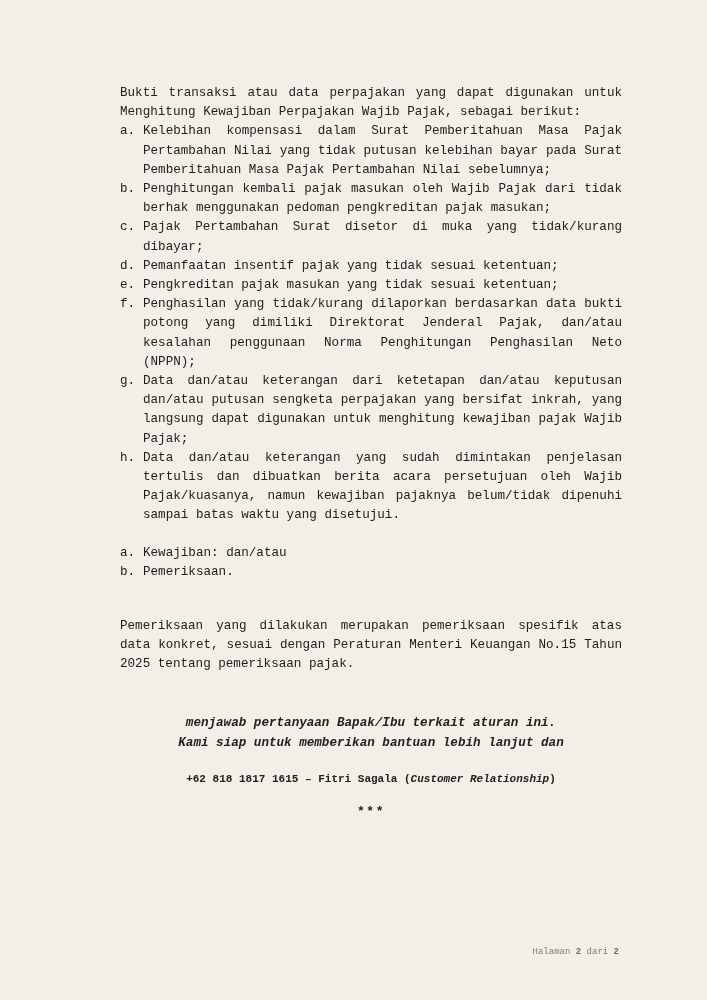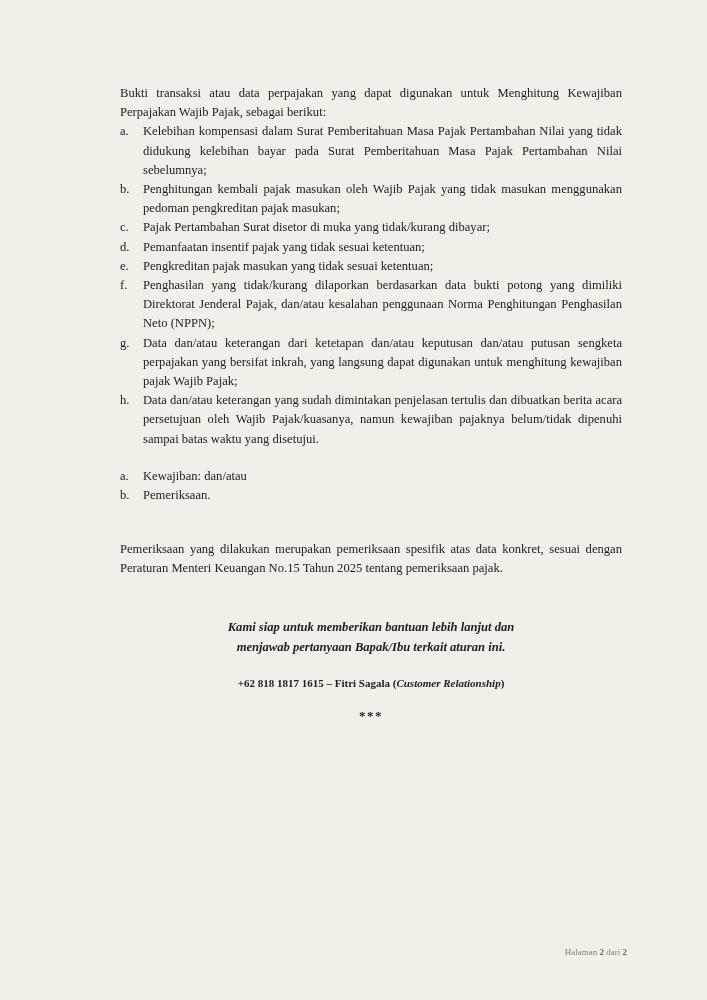--- a/index.html
+++ b/index.html
@@ -6,21 +6,21 @@
     margin: 0;
     padding: 0;
     background: #e9e6df;
   }
   .page {
     position: relative;
     width: 707px;
     height: 1000px;
     margin: 0 auto;
     background: #f2efe8;
-    font-family: Liberation Serif, serif;
+    font-family: Liberation Mono, monospace;
     color: #23211d;
     overflow: hidden;
   }
   .content {
     position: absolute;
     top: 84px;
     left: 120px;
     right: 85px;
   }
   .body-text {
@@ -77,46 +77,46 @@
     margin-top: 15px;
     text-align: center;
     font-weight: bold;
     font-size: 13px;
     letter-spacing: 1.5px;
     line-height: 18px;
   }
   .page-footer {
     position: absolute;
     top: 946px;
-    right: 80px;
+    right: 88px;
     font-size: 9px;
     line-height: 12px;
     color: #817d73;
   }
   .page-footer b {
     font-weight: bold;
     color: #6e6a61;
   }
 </style>
 </head>
 <body>
 
 <div class="page">
   <div class="content">
 
     <p class="body-text">Bukti transaksi atau data perpajakan yang dapat digunakan untuk Menghitung Kewajiban Perpajakan Wajib Pajak, sebagai berikut:</p>
 
     <div class="list">
       <div class="list-row">
         <span class="list-marker">a.</span>
-        <div class="list-item-text">Kelebihan kompensasi dalam Surat Pemberitahuan Masa Pajak Pertambahan Nilai yang tidak didukung kelebihan bayar pada Surat Pemberitahuan Masa Pajak Pertambahan Nilai sebelumnya;</div>
+        <div class="list-item-text">Kelebihan kompensasi dalam Surat Pemberitahuan Masa Pajak Pertambahan Nilai yang tidak putusan kelebihan bayar pada Surat Pemberitahuan Masa Pajak Pertambahan Nilai sebelumnya;</div>
       </div>
       <div class="list-row">
         <span class="list-marker">b.</span>
-        <div class="list-item-text">Penghitungan kembali pajak masukan oleh Wajib Pajak yang tidak masukan menggunakan pedoman pengkreditan pajak masukan;</div>
+        <div class="list-item-text">Penghitungan kembali pajak masukan oleh Wajib Pajak dari tidak berhak menggunakan pedoman pengkreditan pajak masukan;</div>
       </div>
       <div class="list-row">
         <span class="list-marker">c.</span>
         <div class="list-item-text">Pajak Pertambahan Surat disetor di muka yang tidak/kurang dibayar;</div>
       </div>
       <div class="list-row">
         <span class="list-marker">d.</span>
         <div class="list-item-text">Pemanfaatan insentif pajak yang tidak sesuai ketentuan;</div>
       </div>
       <div class="list-row">
@@ -146,22 +146,22 @@
         <div class="list-row">
           <span class="list-marker">b.</span>
           <div class="list-item-text">Pemeriksaan.</div>
         </div>
       </div>
     </div>
 
     <p class="body-text closing-para">Pemeriksaan yang dilakukan merupakan pemeriksaan spesifik atas data konkret, sesuai dengan Peraturan Menteri Keuangan No.15 Tahun 2025 tentang pemeriksaan pajak.</p>
 
     <div class="center-block center-block-1">
+      <div>menjawab pertanyaan Bapak/Ibu terkait aturan ini.</div>
       <div>Kami siap untuk memberikan bantuan lebih lanjut dan</div>
-      <div>menjawab pertanyaan Bapak/Ibu terkait aturan ini.</div>
     </div>
 
     <div class="center-block center-block-2">
     </div>
 
     <div class="contact-line"><span>+62 818 1817 1615 – Fitri Sagala (</span><span class="role-italic">Customer Relationship</span><span>)</span></div>
 
     <div class="end-mark">***</div>
 
   </div>

